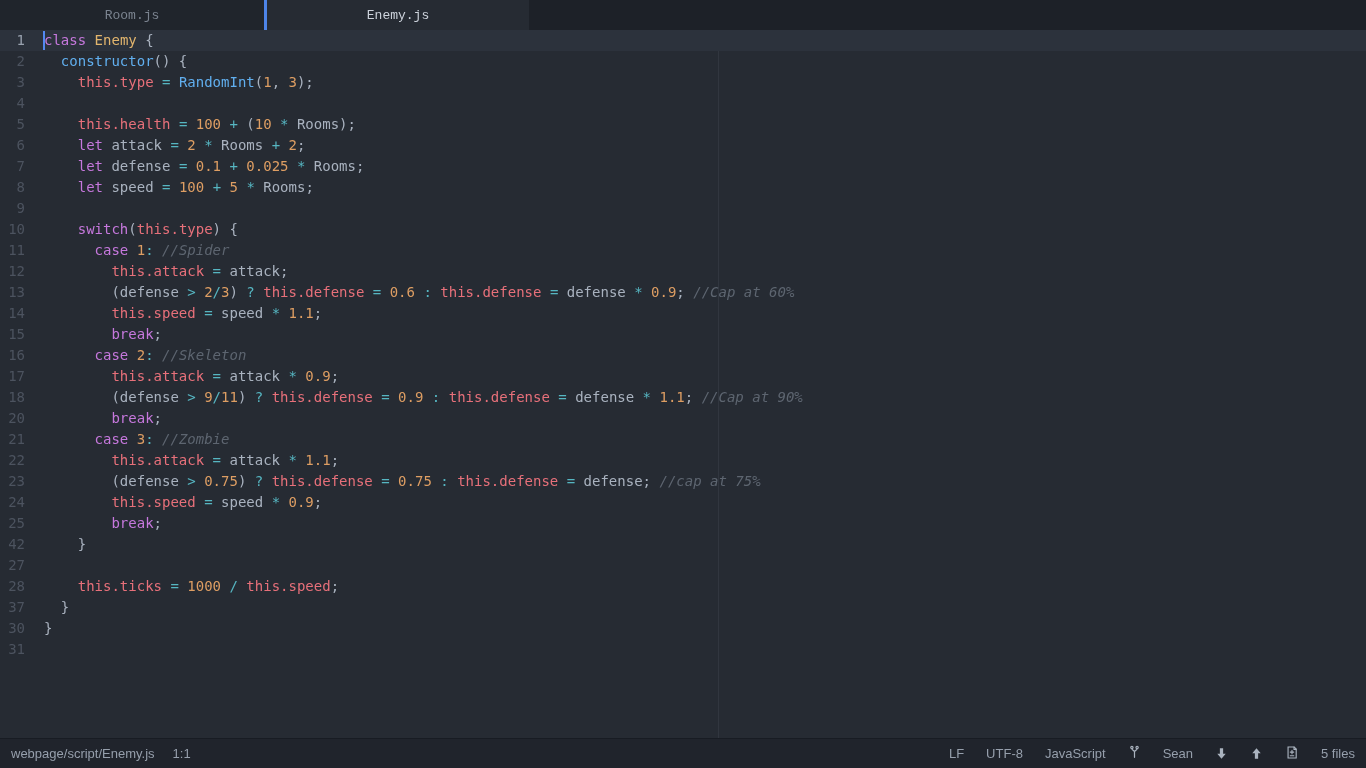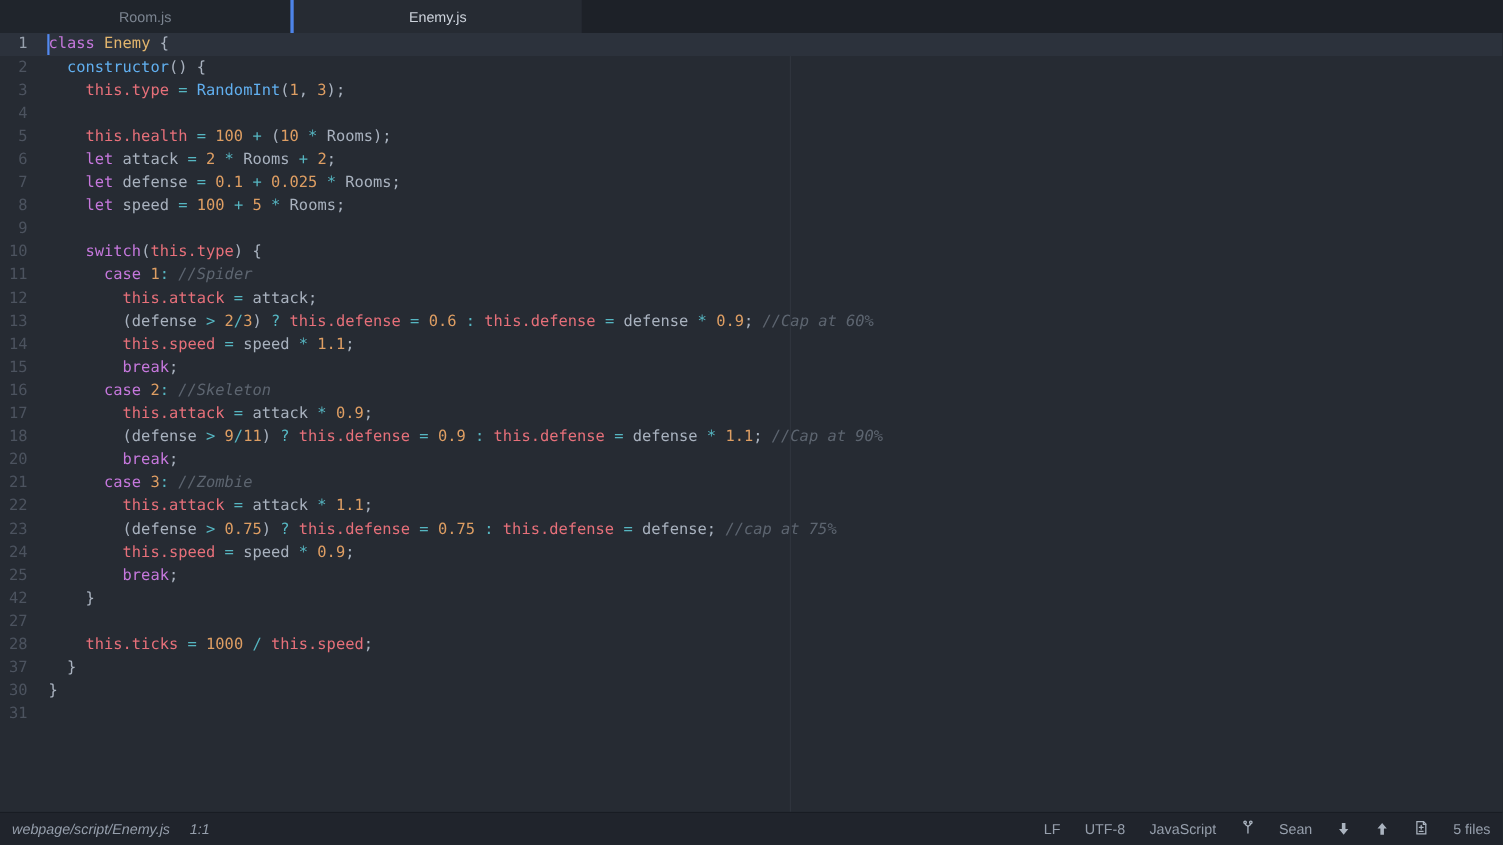--- a/index.html
+++ b/index.html
@@ -12,20 +12,21 @@
     display: flex; flex-direction: column;
     background: var(--bg-editor);
   }
 
   
   .tabbar {
     height: 30px; flex: 0 0 30px;
     display: flex;
     background: var(--bg-tabbar);
     font-size: 13px;
+    font-family: Liberation Mono, monospace;
   }
   .tab {
     display: flex; align-items: center; justify-content: center;
     cursor: default;
   }
   .tab.inactive {
     width: 264px;
     background: var(--bg-tab-inactive);
     color: var(--tab-text-inactive);
   }
@@ -86,21 +87,21 @@
   
   .statusbar {
     height: 30px; flex: 0 0 30px;
     display: flex; align-items: center; justify-content: space-between;
     background: var(--bg-statusbar);
     border-top: 1px solid #181c23;
     color: var(--status-text);
     font-size: 13px;
     padding: 0 11px;
   }
-  .sb-left { display: flex; align-items: center; gap: 18px; font-style: italic; }
+  .sb-left { display: flex; align-items: center; gap: 18px; }
   .sb-right { display: flex; align-items: center; gap: 22px; }
   .sb-group { display: flex; align-items: center; gap: 22px; }
   .sb-icon { display: inline-block; vertical-align: middle; color: var(--status-icon); }
   .sb-arrow { color: var(--status-icon); display: flex; align-items: center; }
 </style>
 </head>
 <body>
 
 <div class="window">
 

